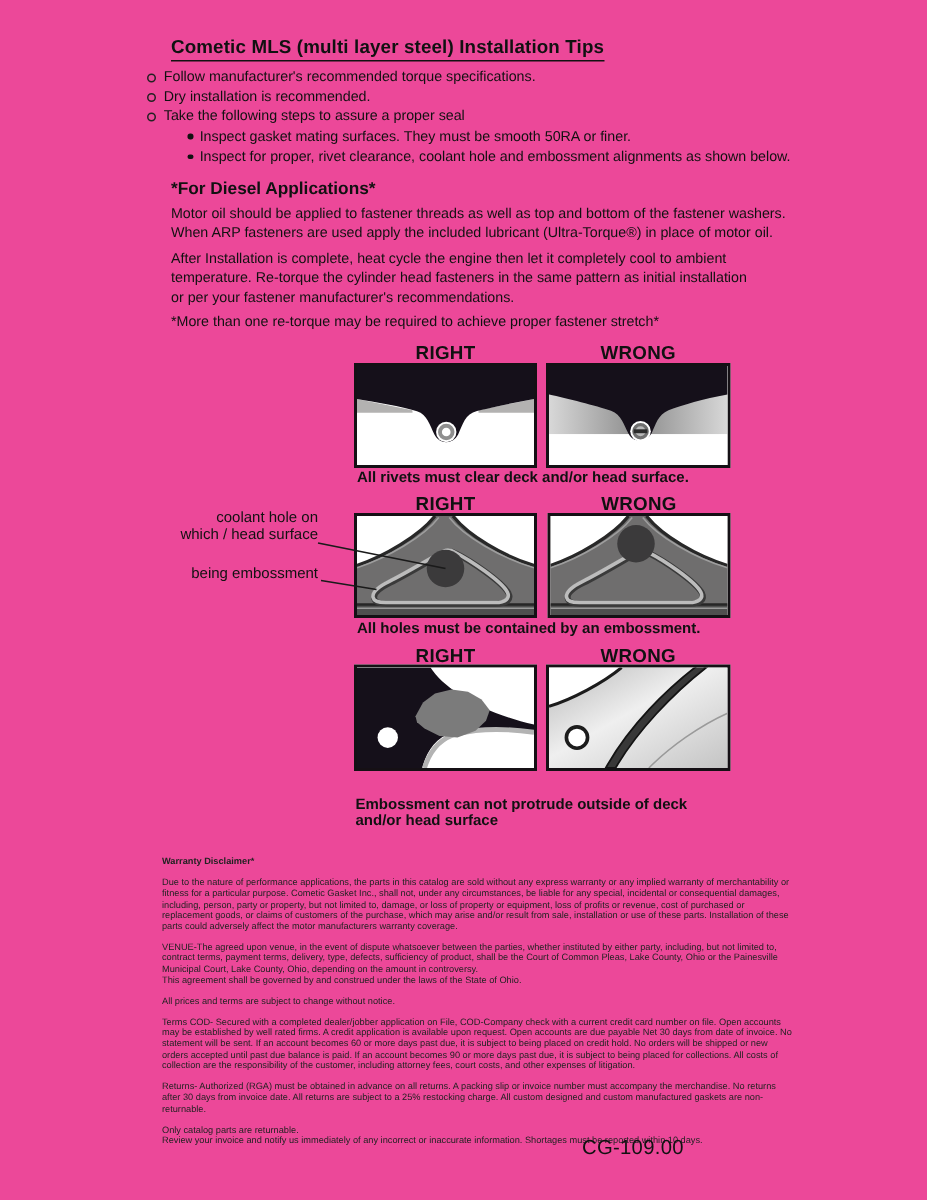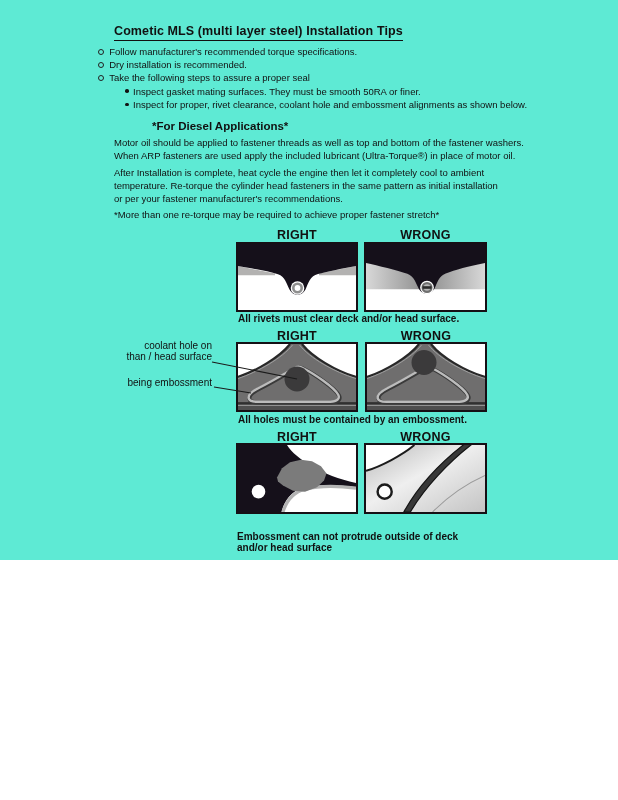--- a/index.html
+++ b/index.html
@@ -1,31 +1,31 @@
 <!DOCTYPE html>
 <html><head>
 <meta charset="utf-8">
 <style>
   html,body { margin:0; padding:0; background:#ffffff; }
-  .page { position:relative; width:618px; height:560px; background:#5eead4;
+  .page { position:relative; width:618px; height:800px; background:#ec4899;
           font-family:"Liberation Sans", sans-serif; color:#111; overflow:hidden; }
 
   .title { position:absolute; left:114px; top:24px; font-size:12.5px; font-weight:bold;
            border-bottom:1.6px solid #111; padding-bottom:2px; letter-spacing:.1px; }
 
   .bullets { position:absolute; left:98px; top:45px; font-size:9.5px; line-height:13.2px; }
   .b-row { display:flex; }
   .b-row.sub { margin-left:27px;text-align:center; }
   .b-mark { width:4.2px; height:4.2px; border:1px solid #222; border-radius:50%;
             margin-right:5px; flex:none; align-self:center; }
   .b-dot  { width:3.6px; height:3.6px; background:#111; border-radius:50%;
             margin-right:4.5px; flex:none; align-self:center; }
   .nw { white-space:nowrap; }
 
-  .h2   { position:absolute; left:114px; top:120px; font-size:11.5px; font-weight:bold;margin-left:38px; }
+  .h2   { position:absolute; left:114px; top:120px; font-size:11.5px; font-weight:bold; }
   .para { position:absolute; left:114px; font-size:9.5px; line-height:12.9px; }
   .para div { white-space:nowrap; }
   .p1 { top:137px; } .p2 { top:167px; }
   .note { position:absolute; left:114px; top:209px; font-size:9.5px; white-space:nowrap; }
 
   .dg-label { position:absolute; text-align:center; font-weight:bold; font-size:12.5px; letter-spacing:.2px; }
   .dbox { position:absolute; border:2px solid #151015; box-sizing:border-box; background:#fff; }
   .dbox svg { display:block; width:100%; height:100%; }
   .caption { position:absolute; font-size:10px; font-weight:bold; line-height:10.8px; }
   .ann { position:absolute; font-size:10px; line-height:10.5px; text-align:right; }
@@ -116,21 +116,21 @@
     </svg>
   </div>
 
   <div class="caption" style="left:238px;top:314px">All rivets must clear deck and/or head surface.</div>
 
   <div class="dg-label" style="left:236px;top:329px;width:122px">RIGHT</div>
   <div class="dg-label" style="left:365px;top:329px;width:122px">WRONG</div>
 
   <div class="ann" style="left:108px;top:341px;width:104px">
     <div>coolant hole on</div>
-    <div>than / head surface</div>
+    <div>which / head surface</div>
   </div>
   <div class="ann" style="left:108px;top:378px;width:104px">being embossment</div>
 
   <div class="dbox" style="left:236px;top:342px;width:122px;height:70px">
     <svg viewBox="0 0 118 66" preserveAspectRatio="none">
       <rect width="118" height="66" fill="#6f6e6e"></rect>
       <path d="M0,0 H52 C42,13 18,27 0,33 Z" fill="#ffffff"></path>
       <path d="M52,0 C42,13 18,27 0,33" stroke="#282828" stroke-width="2.2" fill="none"></path>
       <path d="M54.5,1 C45,13.5 20,28 0,34.5" stroke="#9e9e9e" stroke-width="1" fill="none"></path>
       <path d="M118,0 H64 C74,13 98,27 118,33 Z" fill="#ffffff"></path>

